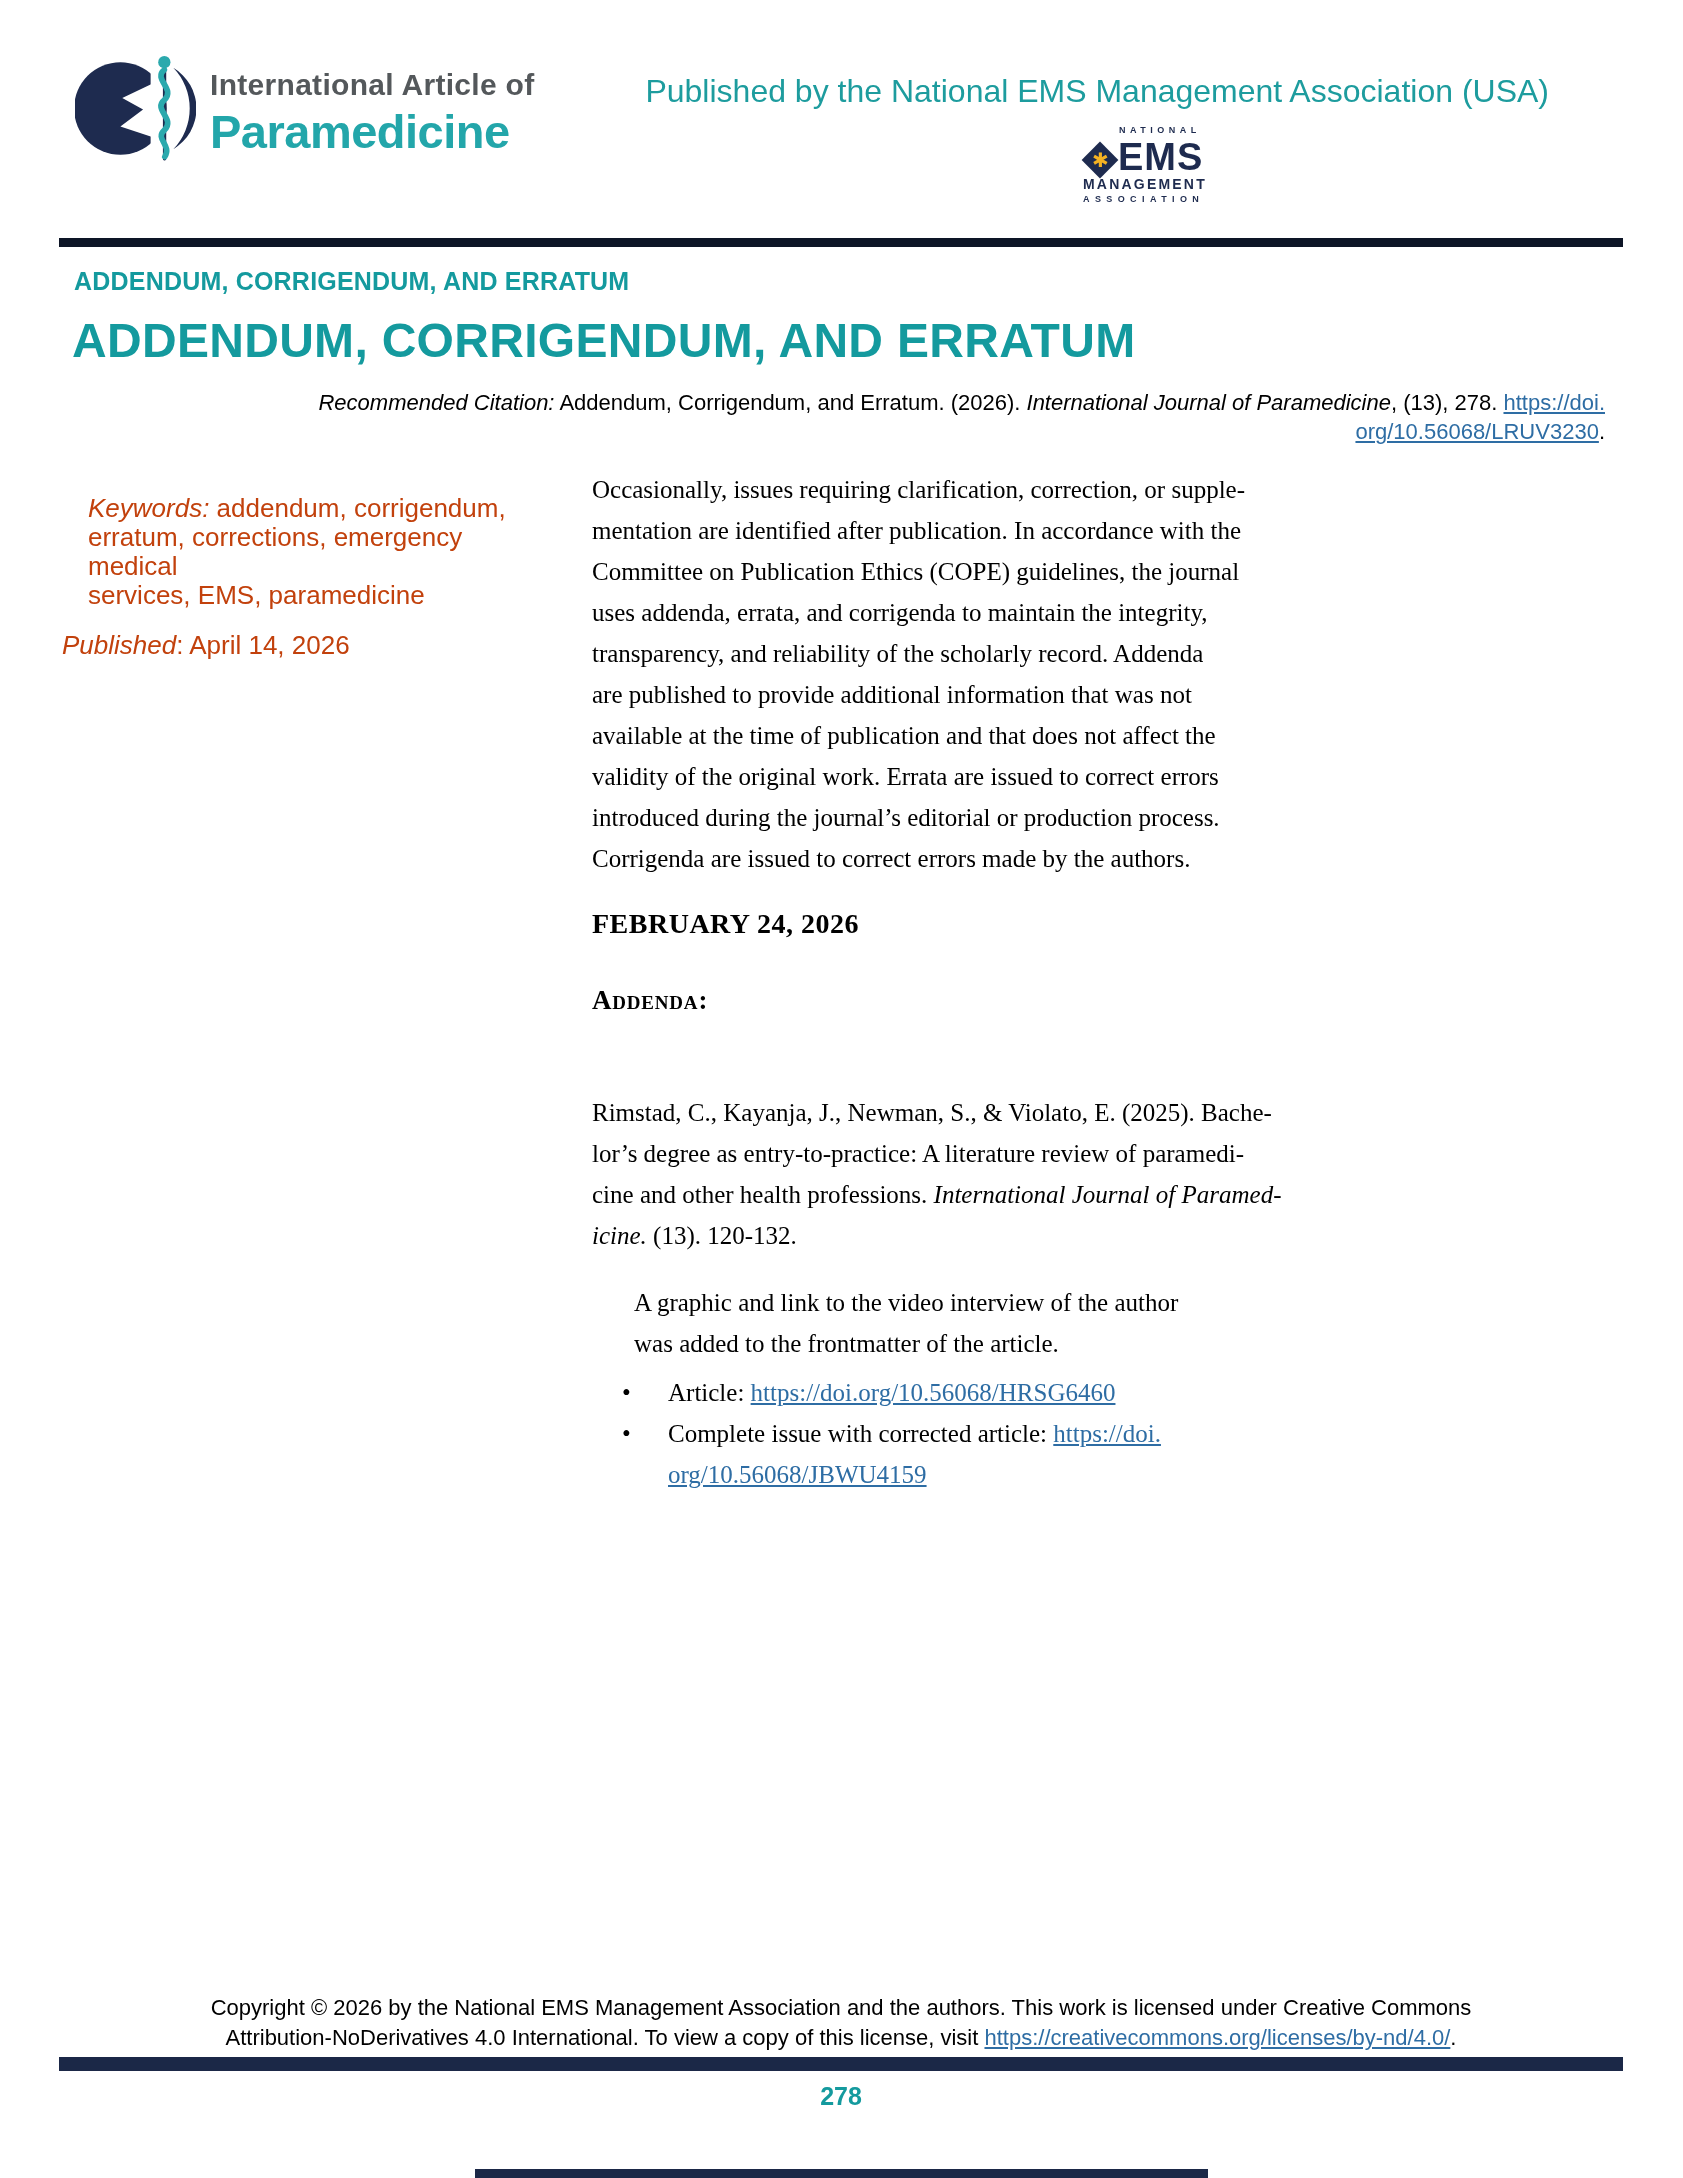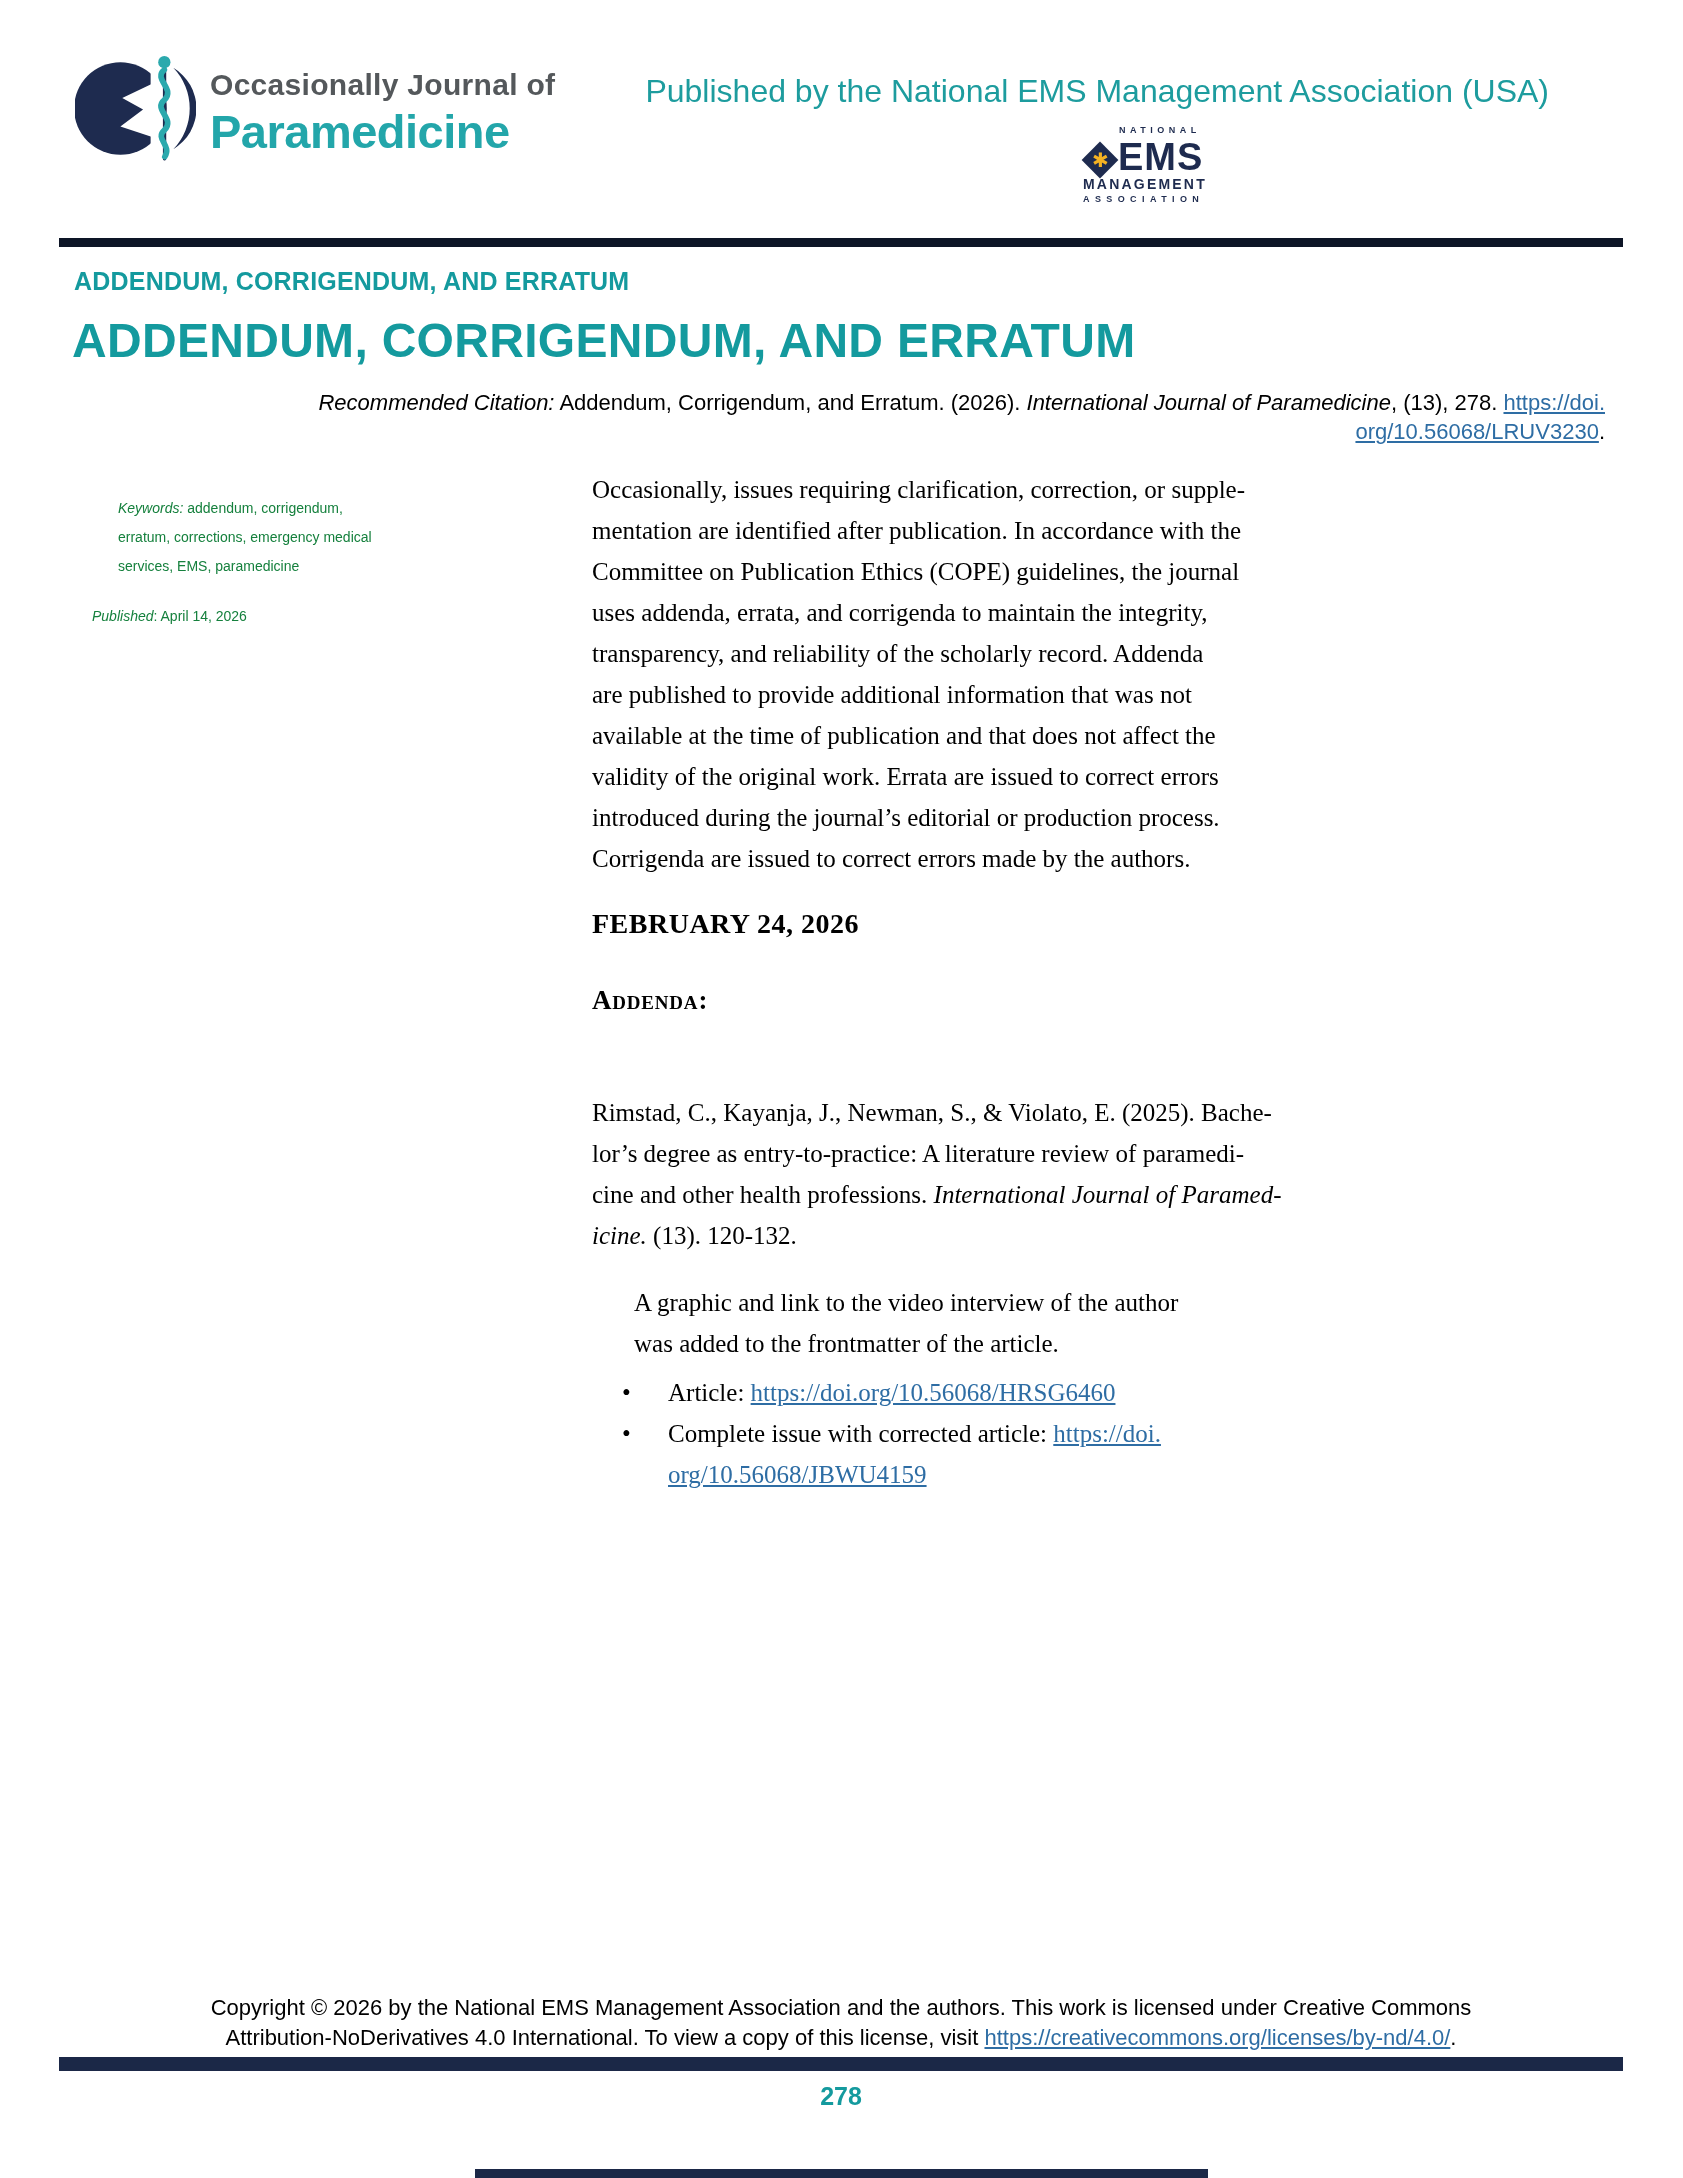--- a/index.html
+++ b/index.html
@@ -27,21 +27,21 @@
   .footer-bar{position:absolute;left:59px;top:2057px;width:1564px;height:14px;background:#1B2847;}
   .bottom-edge-bar{position:absolute;left:475px;top:2169px;width:733px;height:9px;background:#1B2847;}
   
   .section-label{position:absolute;left:74px;top:267px;font-size:25px;font-weight:700;color:#149A9E;letter-spacing:0.2px;}
   .page-title{position:absolute;left:72px;top:313px;font-size:48px;font-weight:700;color:#149A9E;letter-spacing:0.3px;}
   .rec-citation{position:absolute;left:74px;top:388px;width:1505px;font-size:22px;line-height:29px;color:#000;
     padding-left:26px;text-indent:-26px;text-align:right;}
   .italic{font-style:italic;}
   a.doc-link{color:#2E6DA4;text-decoration:underline;cursor:pointer;white-space:inherit;}
   
-  .sidebar{position:absolute;left:92px;top:465px;width:475px;font-size:14px;line-height:29px;color:#15803d;}
+  .sidebar{position:absolute;left:62px;top:465px;width:475px;font-size:26px;line-height:29px;color:#c2410c;}
   .kw{white-space:pre-line;padding-left:26px;text-indent:-26px;}
   .pub{margin-top:21px;}
   .main-col{position:absolute;left:592px;top:469px;width:851px;font-family:"Liberation Serif",serif;
     font-size:25px;line-height:41px;color:#000;}
   .intro{white-space:pre-line;}
   .date-heading{font-weight:700;font-size:28px;letter-spacing:0.5px;margin-top:24px;}
   .addenda-label{font-variant:small-caps;font-weight:600;font-size:27px;letter-spacing:0.8px;margin-top:36px;}
   .ref-citation{margin-top:30px;white-space:pre-line;}
   .note{margin-top:26px;margin-left:42px;white-space:pre-line;}
   .bullets{margin-top:8px;margin-left:30px;}
@@ -62,21 +62,21 @@
     <svg width="121" height="117" viewBox="0 0 128 122">
       <circle cx="48" cy="61" r="49" fill="#1E2B4F"></circle>
       <path d="M96,28 L50,50 L72,62 L48,80 L96,96 Z" fill="#ffffff"></path>
       <rect x="80" y="0" width="11" height="122" fill="#ffffff"></rect>
       <path d="M104,18 A50,50 0 0 1 104,104 A62,62 0 0 0 104,18 Z" fill="#1E2B4F"></path>
       <rect x="93" y="8" width="3.5" height="108" rx="1.5" fill="#1E2B4F"></rect>
       <path d="M94.5,20 C82,30 107,40 94.5,52 C82,62 107,72 94.5,84 C84,93 103,100 95,112" stroke="#2BA9AD" stroke-width="6" fill="none" stroke-linecap="round"></path>
       <circle cx="94.5" cy="12" r="6.5" fill="#2BA9AD"></circle>
     </svg>
     <div class="logo-text">
-      <div class="logo-line1">Occasionally Journal of</div>
+      <div class="logo-line1">International Article of</div>
       <div class="logo-line2">Paramedicine</div>
     </div>
   </div>
 
   <div class="published-by">Published by the National EMS Management Association (USA)</div>
 
   <div class="ems-logo">
     <div class="ems-national">NATIONAL</div>
     <div class="ems-row">
       <div class="ems-diamond">

